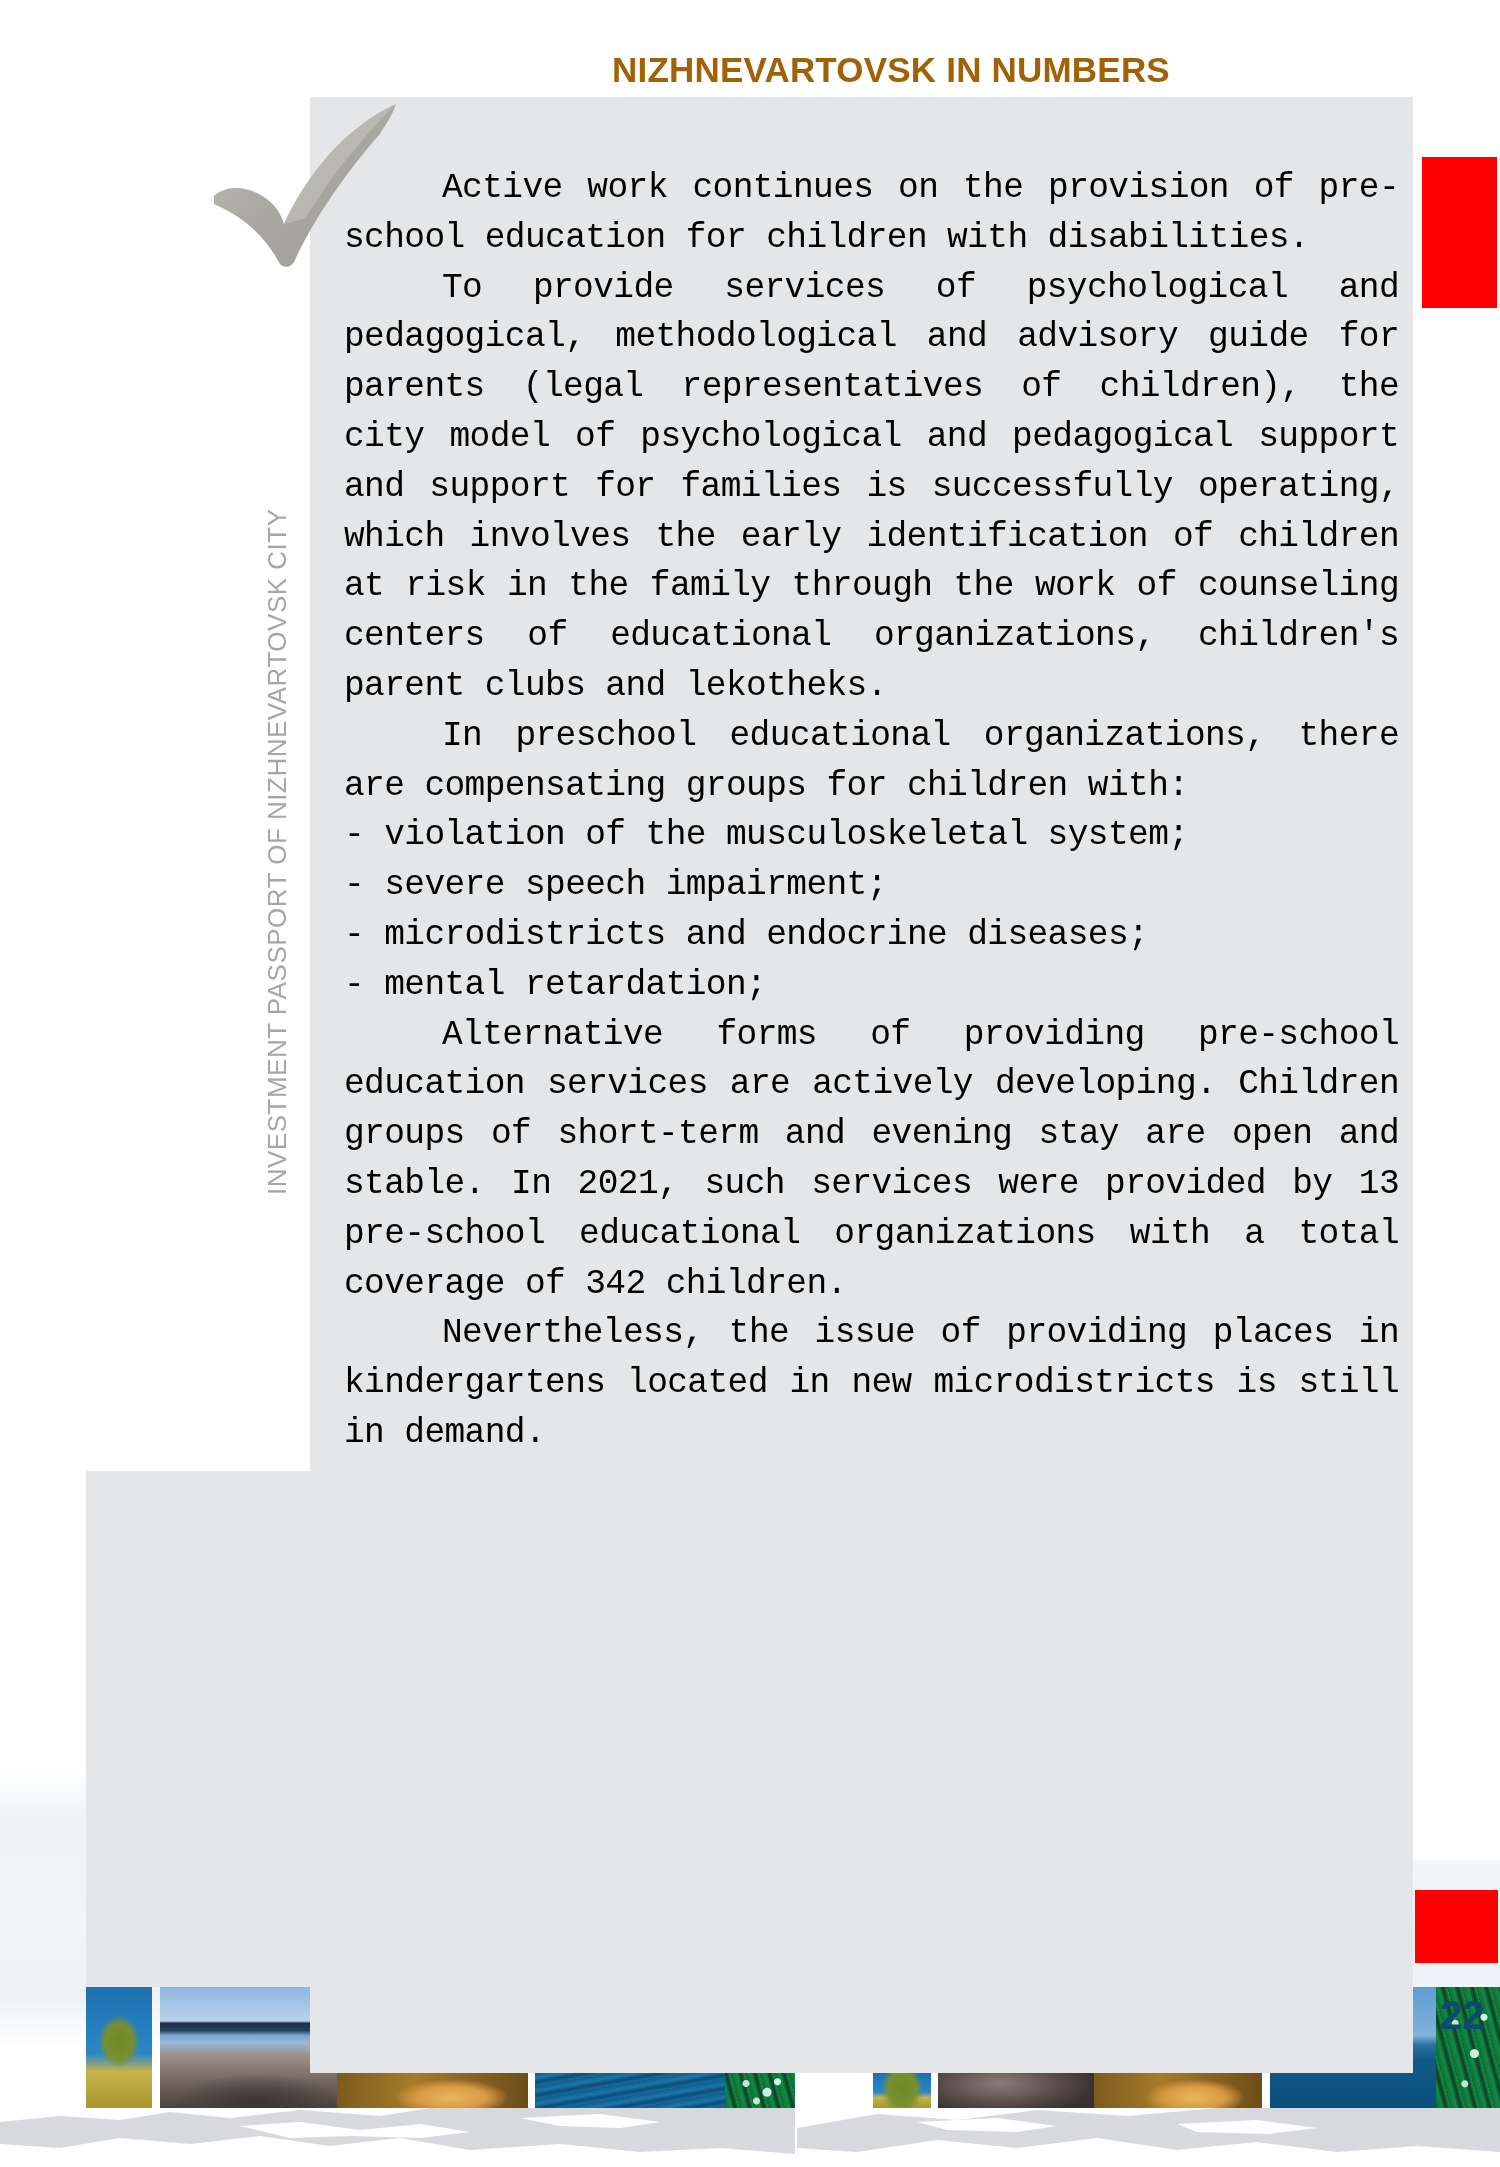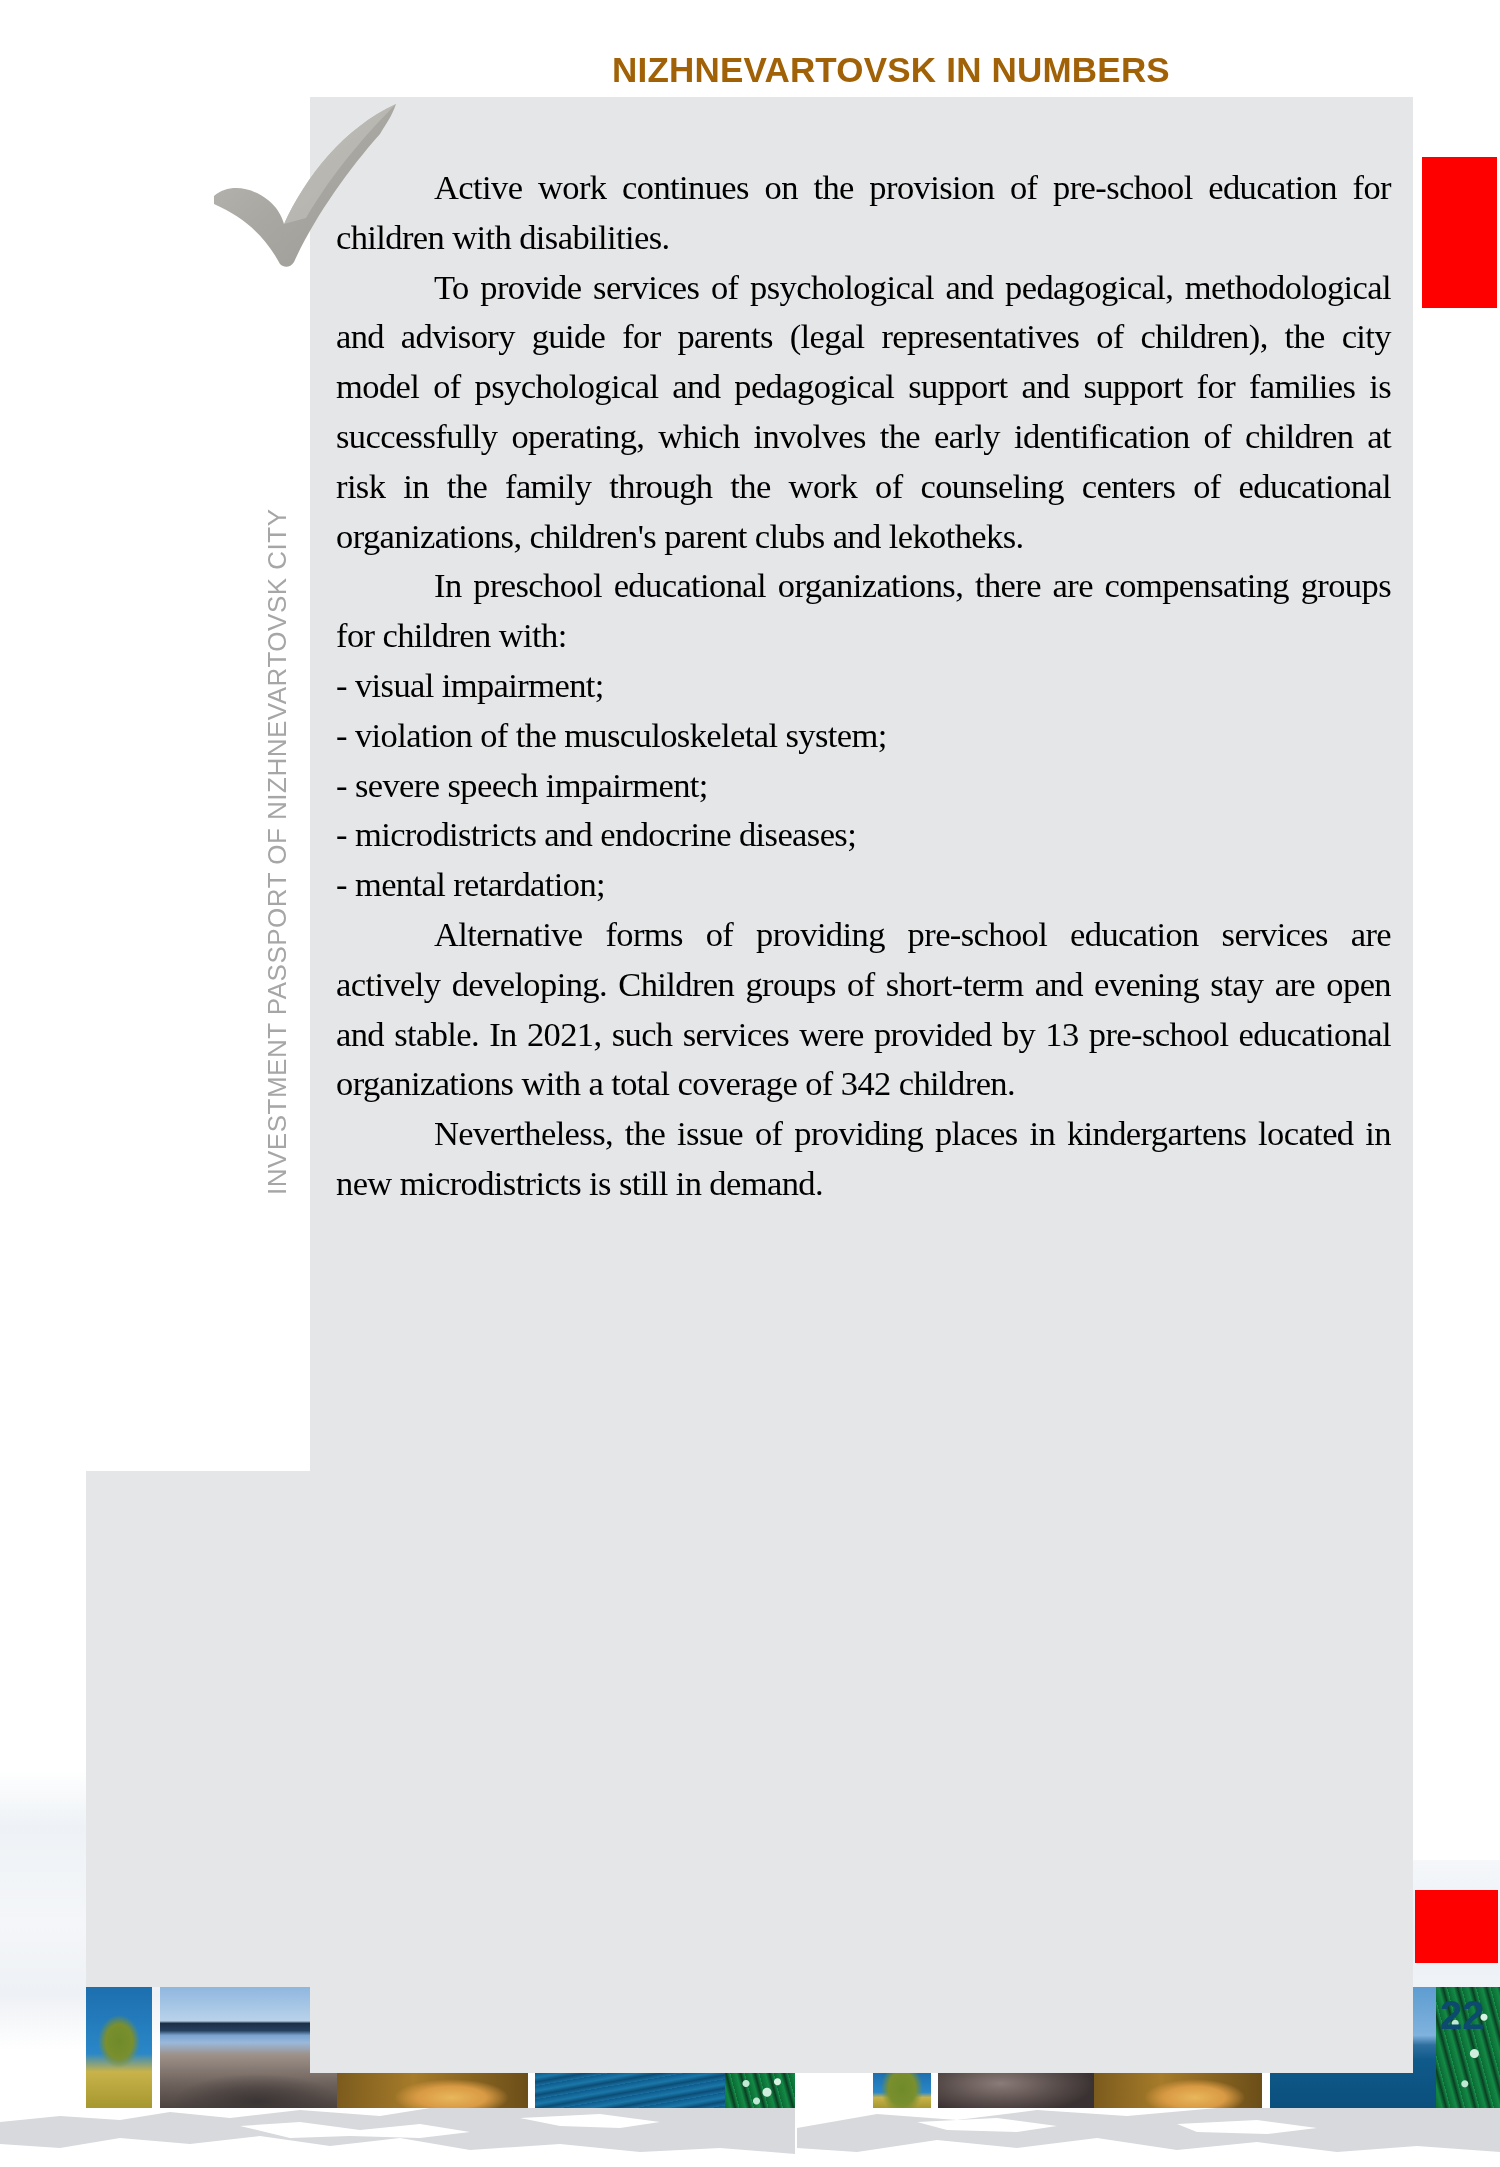--- a/index.html
+++ b/index.html
@@ -99,22 +99,22 @@
       width: 790px;
       font-family: "Liberation Sans", sans-serif; font-size: 26px; line-height: 30px;
       color: #a6a6a6; white-space: nowrap; letter-spacing: 0.5px;
     }
 
     
     .checkmark { position: absolute; left: 210px; top: 100px; width: 190px; height: 170px; }
 
     
     .body-text {
-      position: absolute; left: 336px; top: 163px; width: 1055px;
-      font-family: Liberation Serif, serif; font-size: 34.5px; line-height: 49.8px;
+      position: absolute; left: 344px; top: 163px; width: 1055px;
+      font-family: Liberation Mono, monospace; font-size: 34.5px; line-height: 49.8px;
       color: #000; text-align: justify; letter-spacing: -0.6px; word-spacing: 0px;
     }
     .body-text p { margin: 0; text-indent: 98px; }
     .body-text p.list-item { text-indent: 0; text-align: left; }
   </style>
 </head>
 <body>
 
 <div class="header-title">NIZHNEVARTOVSK IN NUMBERS</div>
 
@@ -167,20 +167,19 @@
     </linearGradient>
   </defs>
   <path d="M4 96 C18 84 40 86 58 100 C66 106 72 116 74 124 C96 76 134 28 186 4 C182 16 176 24 170 34 C138 70 104 118 84 162 C80 168 74 168 70 164 C56 138 36 118 4 104 Z" fill="url(#ckg)"></path>
   <path d="M74 124 C96 76 134 28 186 4 C160 30 124 70 96 118 Z" fill="#c7c5c0" opacity="0.55"></path>
 </svg>
 
 <div class="body-text">
   <p>Active work continues on the provision of pre-school education for children with disabilities.</p>
   <p>To provide services of psychological and pedagogical, methodological and advisory guide for parents (legal representatives of children), the city model of psychological and pedagogical support and support for families is successfully operating, which involves the early identification of children at risk in the family through the work of counseling centers of educational organizations, children's parent clubs and lekotheks.</p>
   <p>In preschool educational organizations, there are compensating groups for children with:</p>
-  <p class="list-item">- visual impairment;</p>
   <p class="list-item">- violation of the musculoskeletal system;</p>
   <p class="list-item">- severe speech impairment;</p>
   <p class="list-item">- microdistricts and endocrine diseases;</p>
   <p class="list-item">- mental retardation;</p>
   <p>Alternative forms of providing pre-school education services are actively developing. Children groups of short-term  and evening stay are open and stable. In 2021, such services were provided by 13 pre-school educational organizations with a total coverage of 342 children.</p>
   <p>Nevertheless, the issue of providing places in kindergartens located in new microdistricts is still in demand.</p>
 </div>
 
 </body></html>

